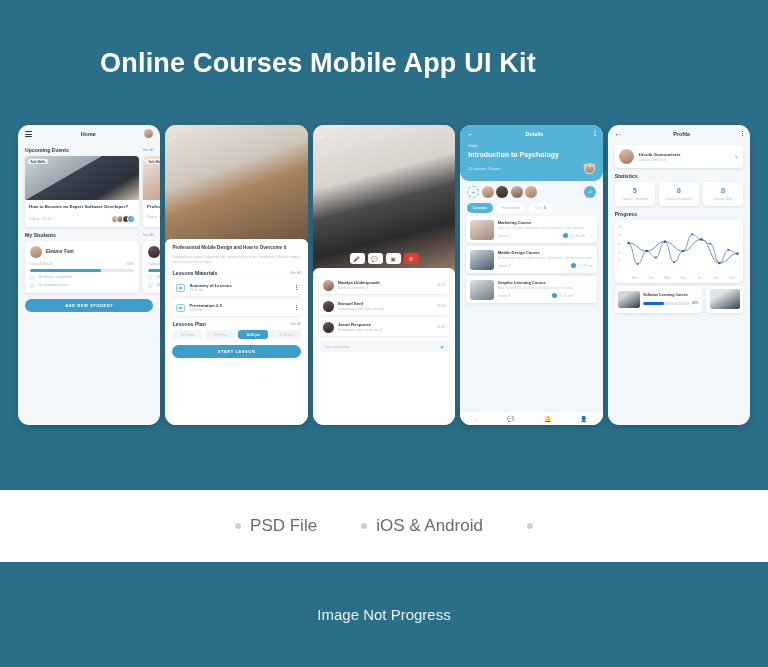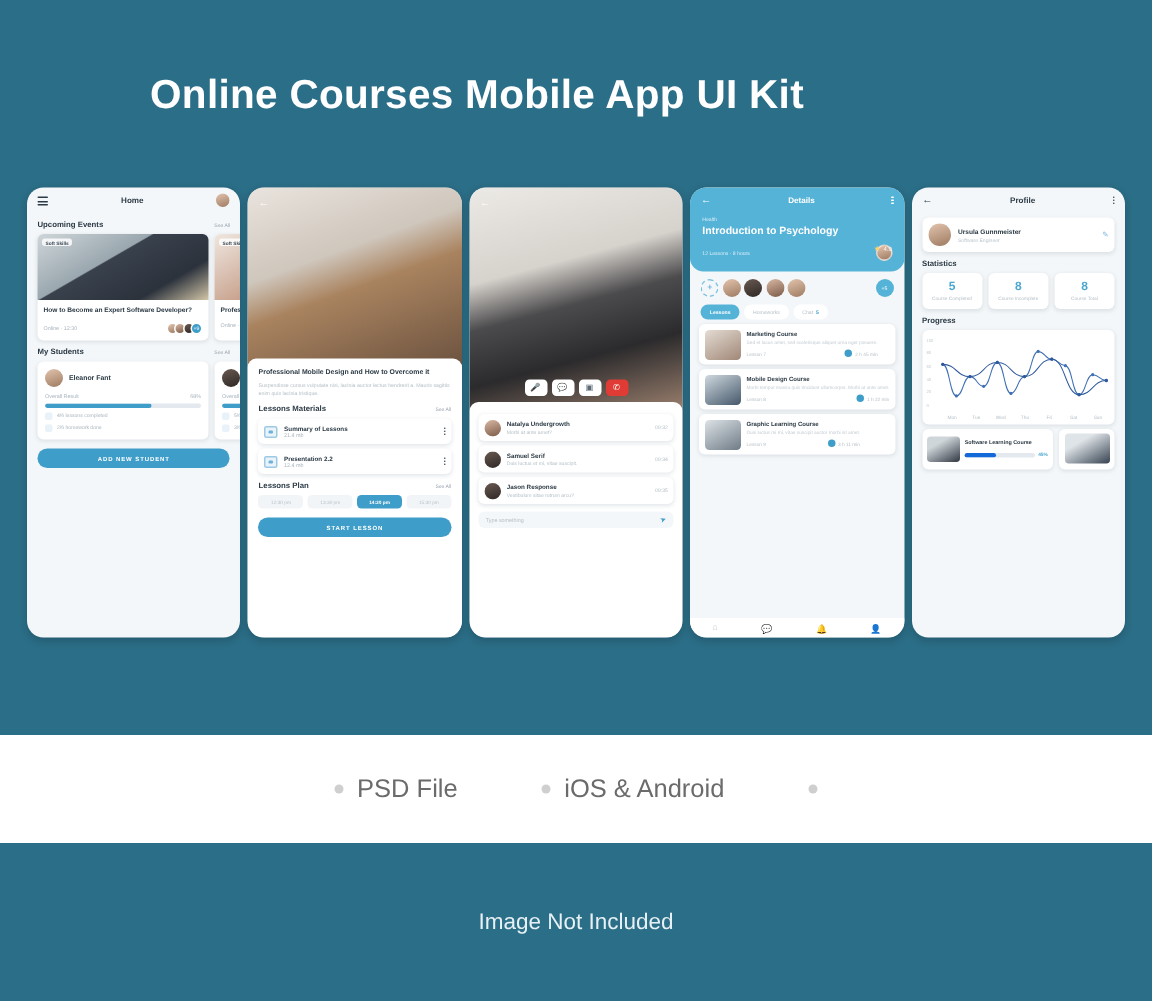--- a/index.html
+++ b/index.html
@@ -187,21 +187,21 @@
   .c2 .th.d { background-image: linear-gradient(150deg,#dfe4e8 30%,#354250); }
   .c2 .nm { font-size:3.6px; font-weight:bold; line-height:1.4; }
   .pr { display:flex; align-items:center; gap:2px; margin-top:3px; }
   .pr .bar { flex:1; margin:0; height:3.4px; background:#e3e9ee; }
   .pr .bar i { background:#1469d8; }
   .pr .pc { font-size:3.2px; color:#4aa7cf; font-weight:bold; }
 
   
   .band {
     position:absolute; top:490px; left:0; width:768px; height:72px;
-    background:#fff; display:flex; align-items:center; justify-content:center; gap:56px;
+    background:#fff; display:flex; align-items:center; justify-content:center; gap:44px;
   }
   .feat { display:flex; align-items:center; gap:9px; color:#6b6b6b; font-size:17px; }
   .feat .dot { width:6px; height:6px; border-radius:50%; background:#cfcfcf; }
 
   .footnote {
     position:absolute; top:562px; left:0; width:768px; height:105px;
     display:flex; align-items:center; justify-content:center;
     color:#e7f0f4; font-size:15px;
   }
 </style>
@@ -615,13 +615,13 @@
   </div>
   <div class="feat">
     <span class="dot"></span>
     <span>iOS &amp; Android</span>
   </div>
   <div class="feat">
     <span class="dot"></span>
   </div>
 </div>
 
-<div class="footnote">Image Not Included</div>
+<div class="footnote">Image Not Progress</div>
 
 </body></html>

